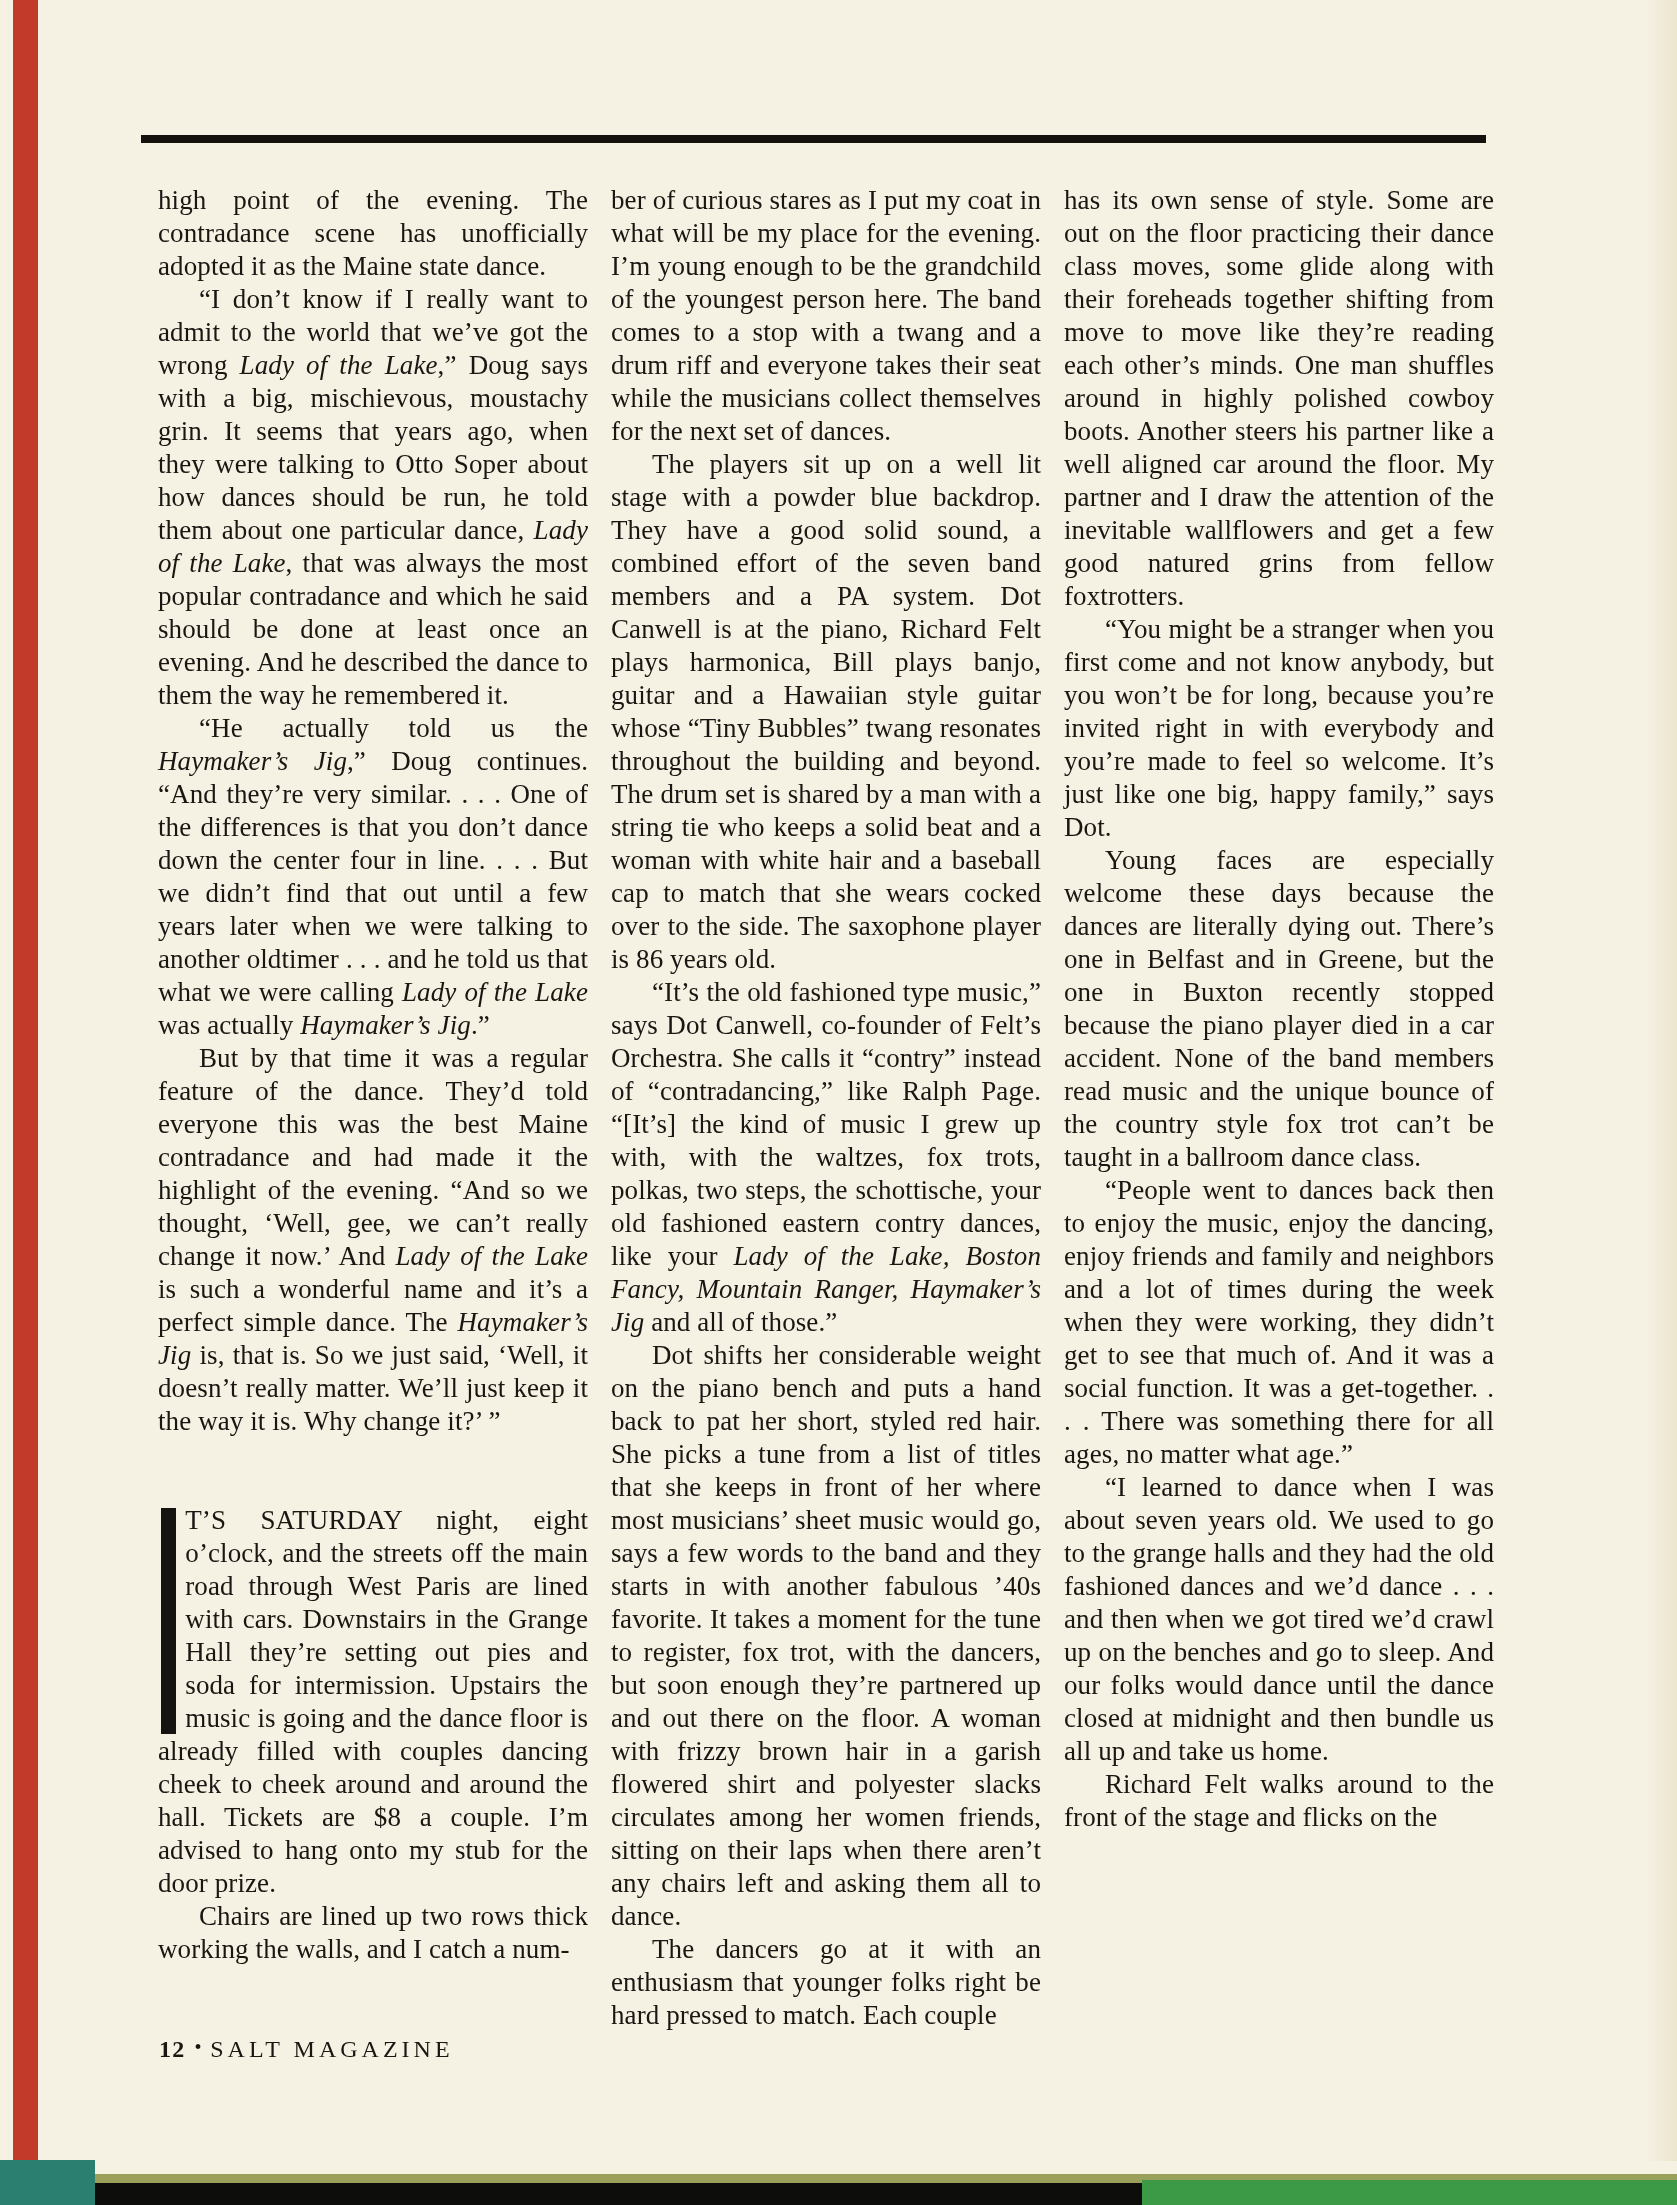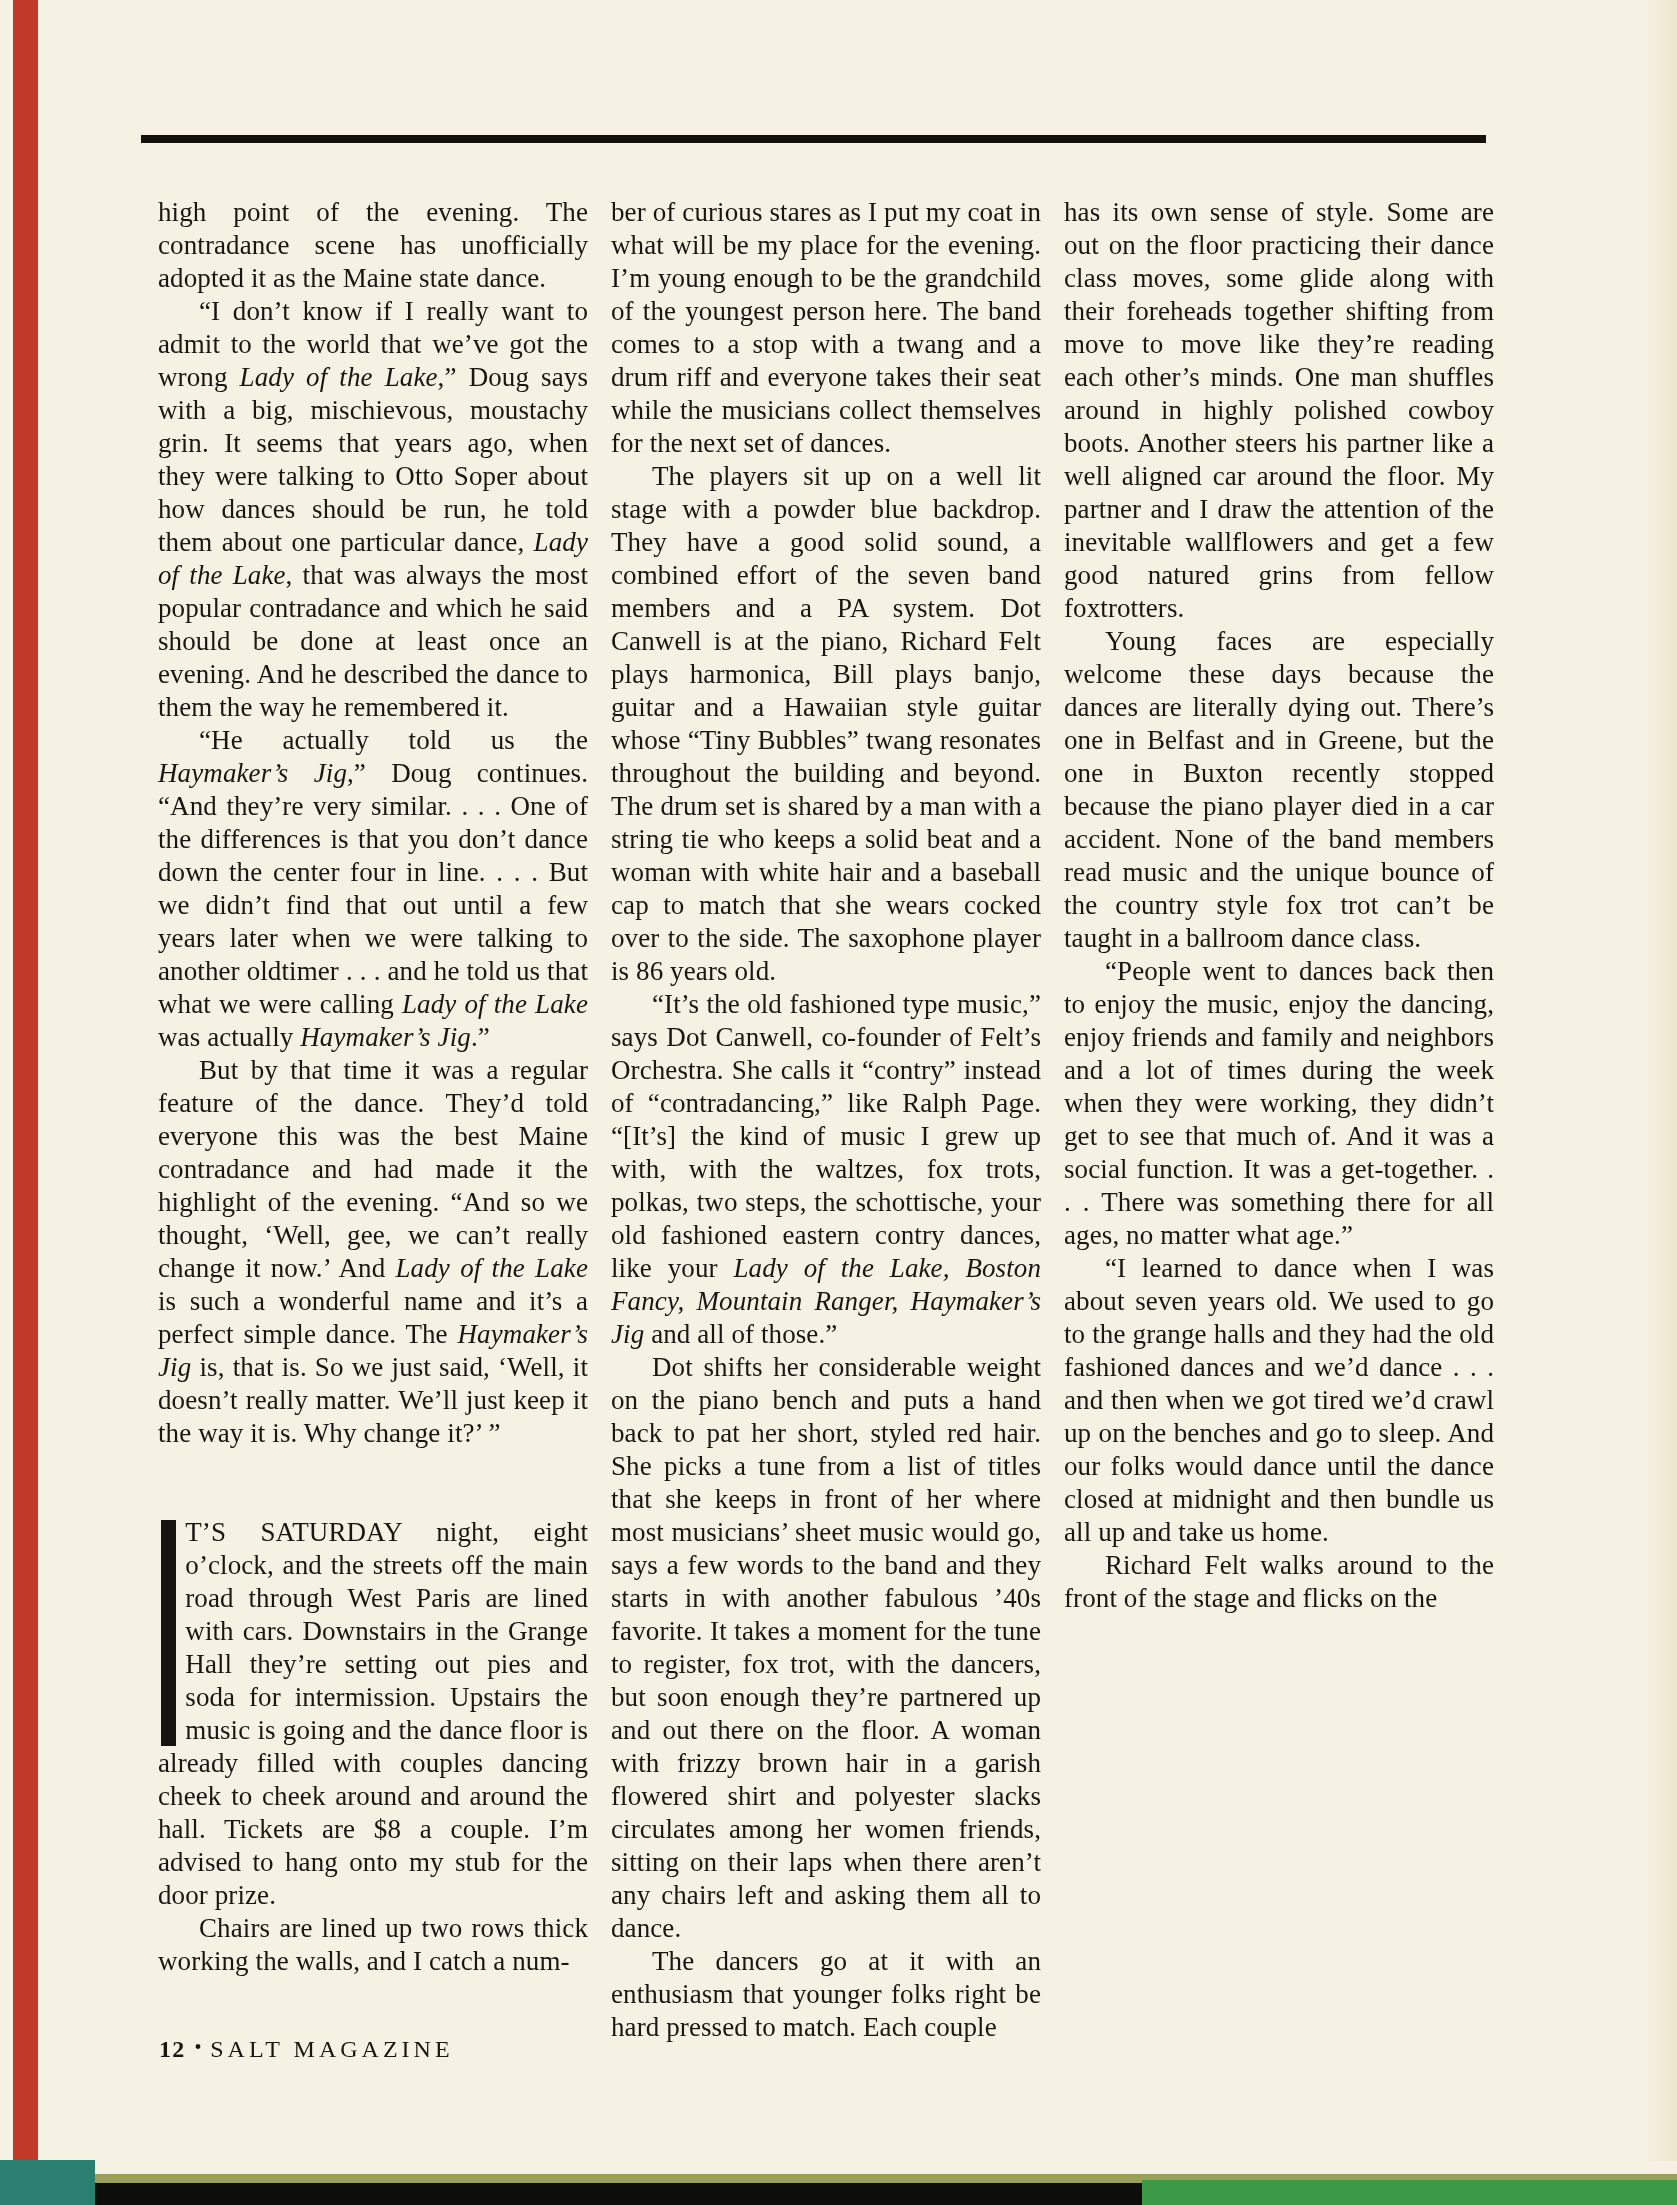--- a/index.html
+++ b/index.html
@@ -17,21 +17,20 @@
     width: 1345px;
     height: 7.5px;
   }
   .columns {
     position: absolute;
     left: 158px;
     top: 184px;
     width: 1337px;
     display: flex;
     gap: 23px;
-    margin-top: 12px;
   }
   .column {
     flex: 0 0 430px;
     width: 430px;
     font-size: 27px;
     line-height: 33px;
     text-align: justify;
     letter-spacing: 0.1px;
   }
   .column p.para { margin: 0; }
@@ -85,20 +84,21 @@
       </div>
     <div class="column">
         <p class="para"><span>ber of curious stares as I put my coat in what will be my place for the evening. I’m young enough to be the grandchild of the youngest person here. The band comes to a stop with a twang and a drum riff and everyone takes their seat while the musicians collect themselves for the next set of dances.</span></p>
         <p class="para indent"><span>The players sit up on a well lit stage with a powder blue backdrop. They have a good solid sound, a combined effort of the seven band members and a PA system. Dot Canwell is at the piano, Richard Felt plays harmonica, Bill plays banjo, guitar and a Hawaiian style guitar whose “Tiny Bubbles” twang resonates throughout the building and beyond. The drum set is shared by a man with a string tie who keeps a solid beat and a woman with white hair and a baseball cap to match that she wears cocked over to the side. The saxophone player is 86 years old.</span></p>
         <p class="para indent"><span>“It’s the old fashioned type music,” says Dot Canwell, co-founder of Felt’s Orchestra. She calls it “contry” instead of “contradancing,” like Ralph Page. “[It’s] the kind of music I grew up with, with the waltzes, fox trots, polkas, two steps, the schottische, your old fashioned eastern contry dances, like your </span><i>Lady of the Lake,</i><span> </span><i>Boston Fancy,</i><span> </span><i>Mountain Ranger,</i><span> </span><i>Haymaker’s Jig</i><span> and all of those.”</span></p>
         <p class="para indent"><span>Dot shifts her considerable weight on the piano bench and puts a hand back to pat her short, styled red hair. She picks a tune from a list of titles that she keeps in front of her where most musicians’ sheet music would go, says a few words to the band and they starts in with another fabulous ’40s favorite. It takes a moment for the tune to register, fox trot, with the dancers, but soon enough they’re partnered up and out there on the floor. A woman with frizzy brown hair in a garish flowered shirt and polyester slacks circulates among her women friends, sitting on their laps when there aren’t any chairs left and asking them all to dance.</span></p>
         <p class="para indent"><span>The dancers go at it with an enthusiasm that younger folks right be hard pressed to match. Each couple</span></p>
       </div>
     <div class="column">
         <p class="para"><span>has its own sense of style. Some are out on the floor practicing their dance class moves, some glide along with their foreheads together shifting from move to move like they’re reading each other’s minds. One man shuffles around in highly polished cowboy boots. Another steers his partner like a well aligned car around the floor. My partner and I draw the attention of the inevitable wallflowers and get a few good natured grins from fellow foxtrotters.</span></p>
+        <p class="para indent"><span>“You might be a stranger when you first come and not know anybody, but you won’t be for long, because you’re invited right in with everybody and you’re made to feel so welcome. It’s just like one big, happy family,” says Dot.</span></p>
         <p class="para indent"><span>Young faces are especially welcome these days because the dances are literally dying out. There’s one in Belfast and in Greene, but the one in Buxton recently stopped because the piano player died in a car accident. None of the band members read music and the unique bounce of the country style fox trot can’t be taught in a ballroom dance class.</span></p>
         <p class="para indent"><span>“People went to dances back then to enjoy the music, enjoy the dancing, enjoy friends and family and neighbors and a lot of times during the week when they were working, they didn’t get to see that much of. And it was a social function. It was a get-together. . . . There was something there for all ages, no matter what age.”</span></p>
         <p class="para indent"><span>“I learned to dance when I was about seven years old. We used to go to the grange halls and they had the old fashioned dances and we’d dance . . . and then when we got tired we’d crawl up on the benches and go to sleep. And our folks would dance until the dance closed at midnight and then bundle us all up and take us home.</span></p>
         <p class="para indent"><span>Richard Felt walks around to the front of the stage and flicks on the</span></p>
       </div>
   </div>
 
   <div class="footer">
     <span class="page-num">12</span><span class="bullet">•</span><span class="mag">SALT MAGAZINE</span>
   </div>

